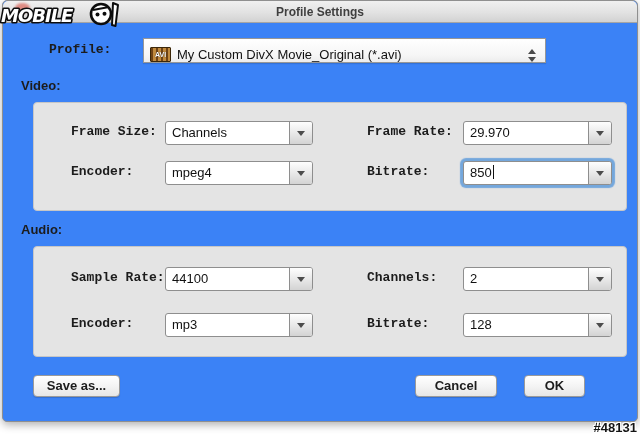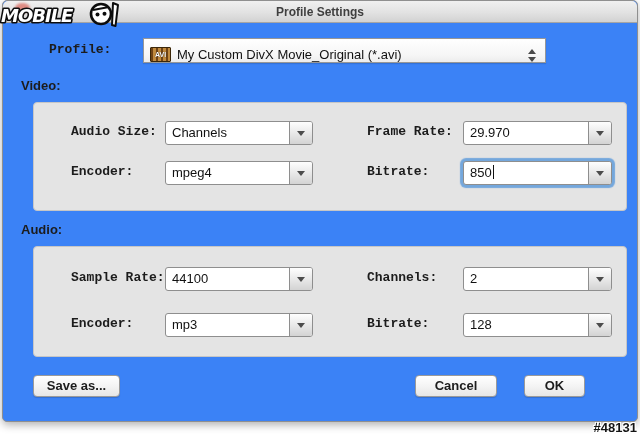--- a/index.html
+++ b/index.html
@@ -111,21 +111,21 @@
       <span class="popup-text">My Custom DivX Movie_Original (*.avi)</span>
       <span class="updown">
         <span class="tri-up"></span>
           <span class="tri-dn"></span>
       </span>
     </div>
 
     <div class="section-lbl" id="lbl-video">Video:</div>
     <div class="group" id="group-video"></div>
 
-    <div class="lbl" id="lbl-video-size">Audio Size:</div>
+    <div class="lbl" id="lbl-video-size">Frame Size:</div>
     <div class="combo" id="combo-video-size">
       <span class="combo-text">Channels</span>
       <span class="combo-btn">
           <span class="tri"></span>
         </span>
     </div>
 
     <div class="lbl" id="lbl-frame-rate">Frame Rate:</div>
     <div class="combo" id="combo-frame-rate">
       <span class="combo-text">29.970</span>

